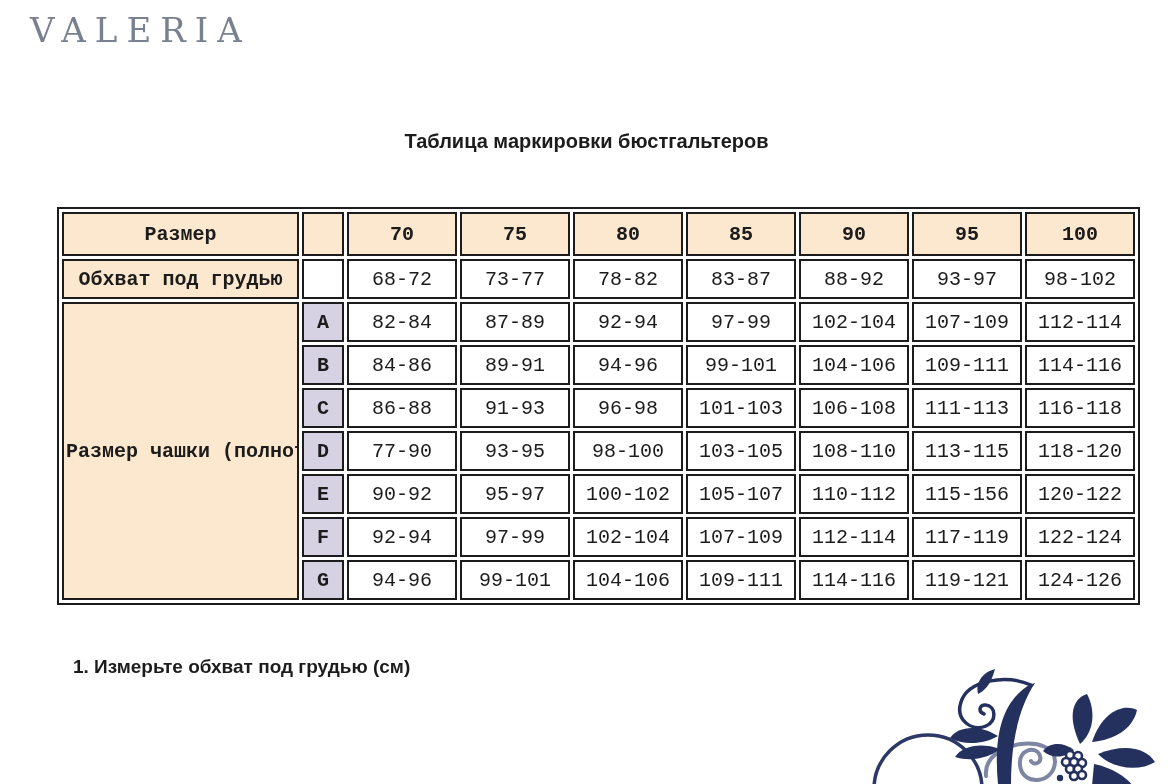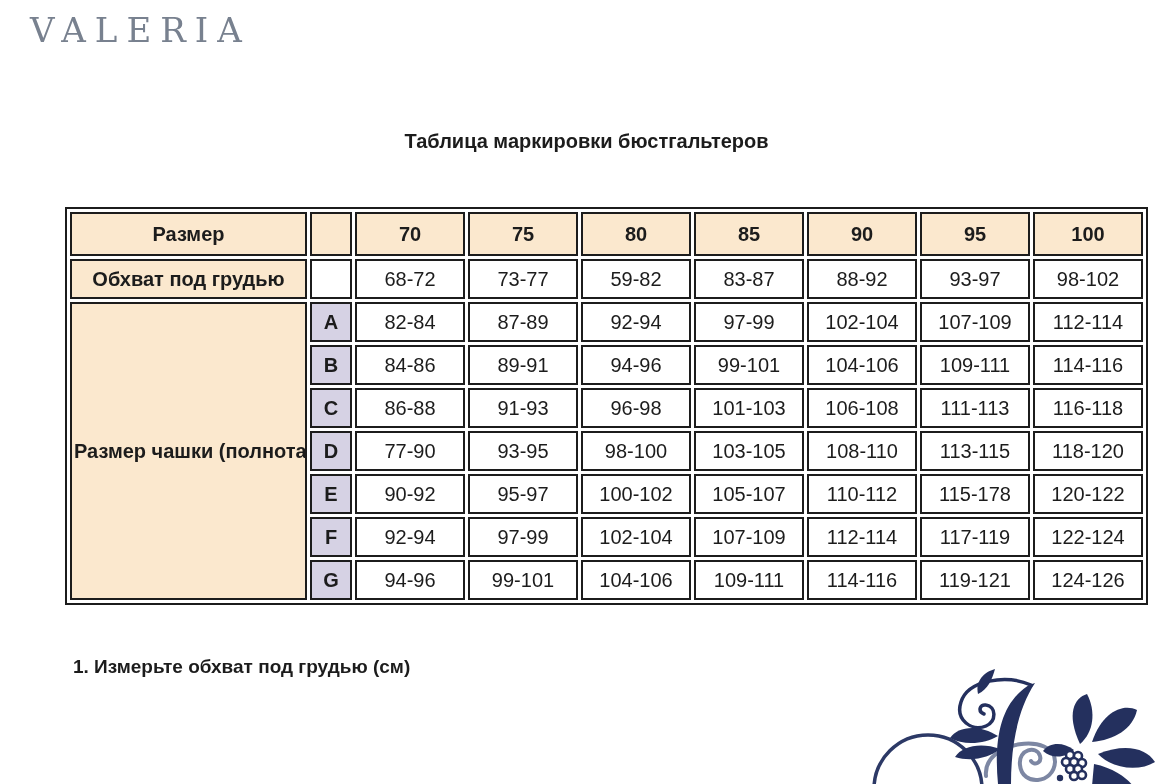--- a/index.html
+++ b/index.html
@@ -19,23 +19,23 @@
   .logo{
     position:absolute;left:30px;top:10px;
     font-family:"DejaVu Serif", serif;
     font-size:34px;letter-spacing:9px;font-weight:500;color:var(--logo);text-align:right;
   }
   .title{
     position:absolute;left:0;right:20px;top:130px;margin:0;
     text-align:center;font-size:20px;font-weight:bold;color:var(--ink);padding-left:20px;
   }
   table.size{
-    position:absolute;left:65px;top:207px;width:1083px;
+    position:absolute;left:57px;top:207px;width:1083px;
     border-collapse:separate;border-spacing:3px;table-layout:fixed;
-    border:2px solid var(--border);background:#ffffff;
+    border:2px solid var(--border);background:#ffffff;font-family:Liberation Mono, monospace;
   }
   table.size td{
     border:2px solid var(--border);box-sizing:border-box;height:40px;
     font-size:20px;text-align:center;vertical-align:middle;padding:0 2px;
     overflow:hidden;white-space:nowrap;
   }
   table.size tr:first-child td{height:44px;}
   td.label{text-align:left;padding-left:12px;font-weight:bold;white-space:normal;}
   td.peach{background:var(--peach);}
   td.head{font-weight:bold;}
@@ -72,21 +72,21 @@
           <td class="peach head">85</td>
           <td class="peach head">90</td>
           <td class="peach head">95</td>
           <td class="peach head">100</td>
         </tr>
         <tr>
           <td class="peach label">Обхват под грудью</td>
           <td></td>
           <td class="val">68-72</td>
           <td class="val">73-77</td>
-          <td class="val">59-82</td>
+          <td class="val">78-82</td>
           <td class="val">83-87</td>
           <td class="val">88-92</td>
           <td class="val">93-97</td>
           <td class="val">98-102</td>
         </tr>
         <tr>
           <td class="peach label cuplabel" rowspan="7">Размер чашки (полнота)</td>
           <td class="cup">A</td>
           <td class="val">82-84</td>
           <td class="val">87-89</td>
@@ -126,21 +126,21 @@
           <td class="val">113-115</td>
           <td class="val">118-120</td>
         </tr>
         <tr>
           <td class="cup">E</td>
           <td class="val">90-92</td>
           <td class="val">95-97</td>
           <td class="val">100-102</td>
           <td class="val">105-107</td>
           <td class="val">110-112</td>
-          <td class="val">115-178</td>
+          <td class="val">115-156</td>
           <td class="val">120-122</td>
         </tr>
         <tr>
           <td class="cup">F</td>
           <td class="val">92-94</td>
           <td class="val">97-99</td>
           <td class="val">102-104</td>
           <td class="val">107-109</td>
           <td class="val">112-114</td>
           <td class="val">117-119</td>

